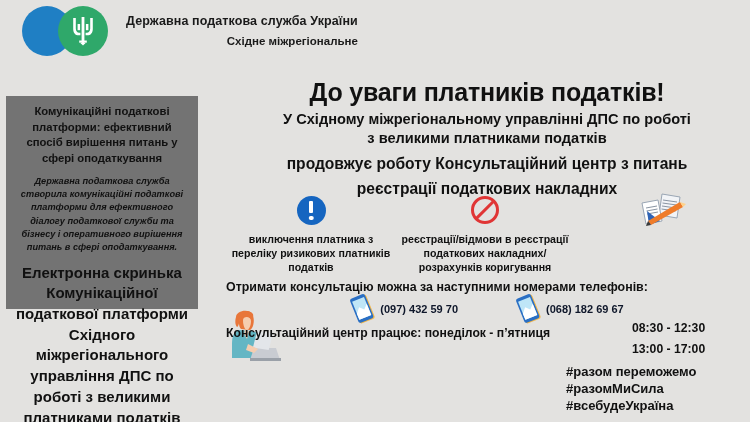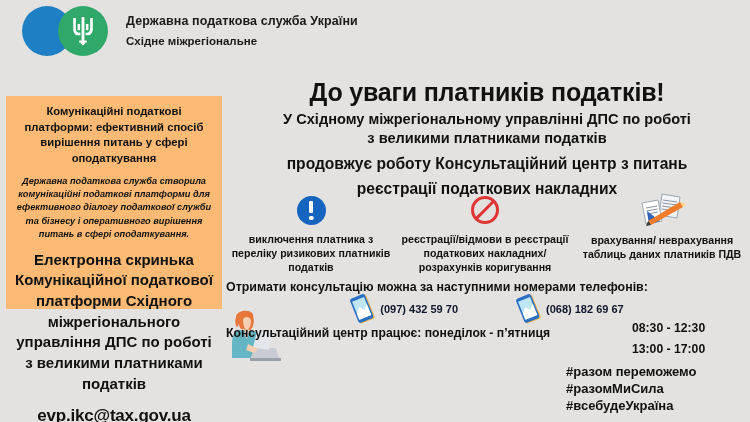--- a/index.html
+++ b/index.html
@@ -21,28 +21,28 @@
     position:absolute; left:22px; top:6px;
     display:flex; align-items:center; gap:12px;
   }
   .logo { position:relative; width:92px; height:50px; flex:none; }
   .logo .circ { position:absolute; top:0; border-radius:50%; }
   .logo .blue { left:0; width:50px; height:50px; background:#1f7fc4; }
   .logo .green { left:36px; width:50px; height:50px; background:#2fa86a; }
   .logo svg { position:absolute; left:49px; top:10px; }
   .org { line-height:1.22; }
   .org .l1 { font-size:12.5px; font-weight:bold; letter-spacing:.1px; }
-  .org .l2 { font-size:11.5px; font-weight:bold; margin-top:5px; }
+  .org .l2 { font-size:11.5px; font-weight:bold; margin-top:5px;text-align:right; }
   .org .l3 { font-size:11.5px; font-weight:bold; }
 
   
   .panel {
     position:absolute; left:6px; top:96px;
-    width:216px; height:213px;
-    background:#fdba74;
+    width:192px; height:213px;
+    background:#737373;
     padding:8px 7px 0 7px;
     text-align:center;
   }
   .panel .h {
     font-size:11.3px; font-weight:bold; line-height:1.38; color:#111;
   }
   .panel .it {
     font-size:9.2px; font-weight:bold; font-style:italic;
     line-height:1.42; margin-top:9px; color:#111;
   }
@@ -203,21 +203,20 @@
               <line x1="10.5" y1="20" x2="21.5" y2="18"></line>
               <line x1="11" y1="23" x2="22" y2="21"></line>
             </g>
             <path d="M11 20 L24 30 L13 34 Z" fill="#2f63b5"></path>
             <path d="M12 30 L44 11 L47 16 L15 34 Z" fill="#ef7c2a"></path>
             <path d="M44 11 L47 16 L50 13 Z" fill="#ffd28a"></path>
             <path d="M12 30 L15 34 L10 35 Z" fill="#3a3a3a"></path>
           </g>
         </svg>
       </div>
-      <div class="cap">врахування/ неврахування таблиць даних  платників ПДВ</div>
     </div>
 
   </div>
 
   <div class="phline">Отримати консультацію можна за наступними номерами телефонів:</div>
   <div class="phnums">
     <div class="phnum">
       <svg width="26" height="30" viewBox="0 0 26 30">
         <g transform="rotate(-22 13 15)">
           <rect x="5" y="2" width="16" height="26" rx="2.5" fill="#f0b54a"></rect>

